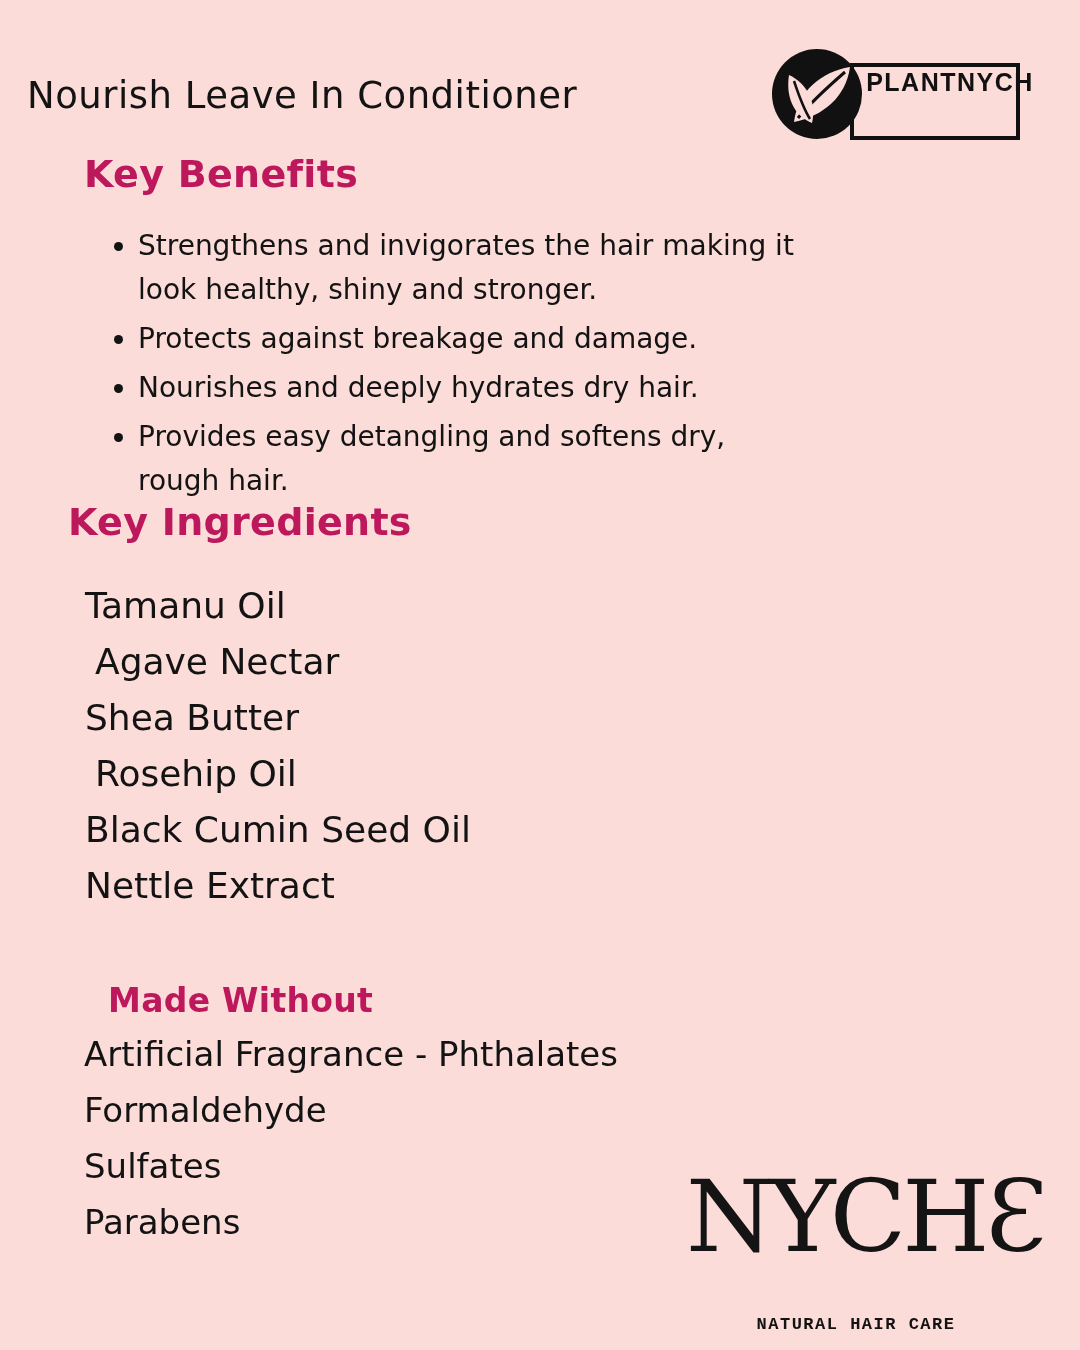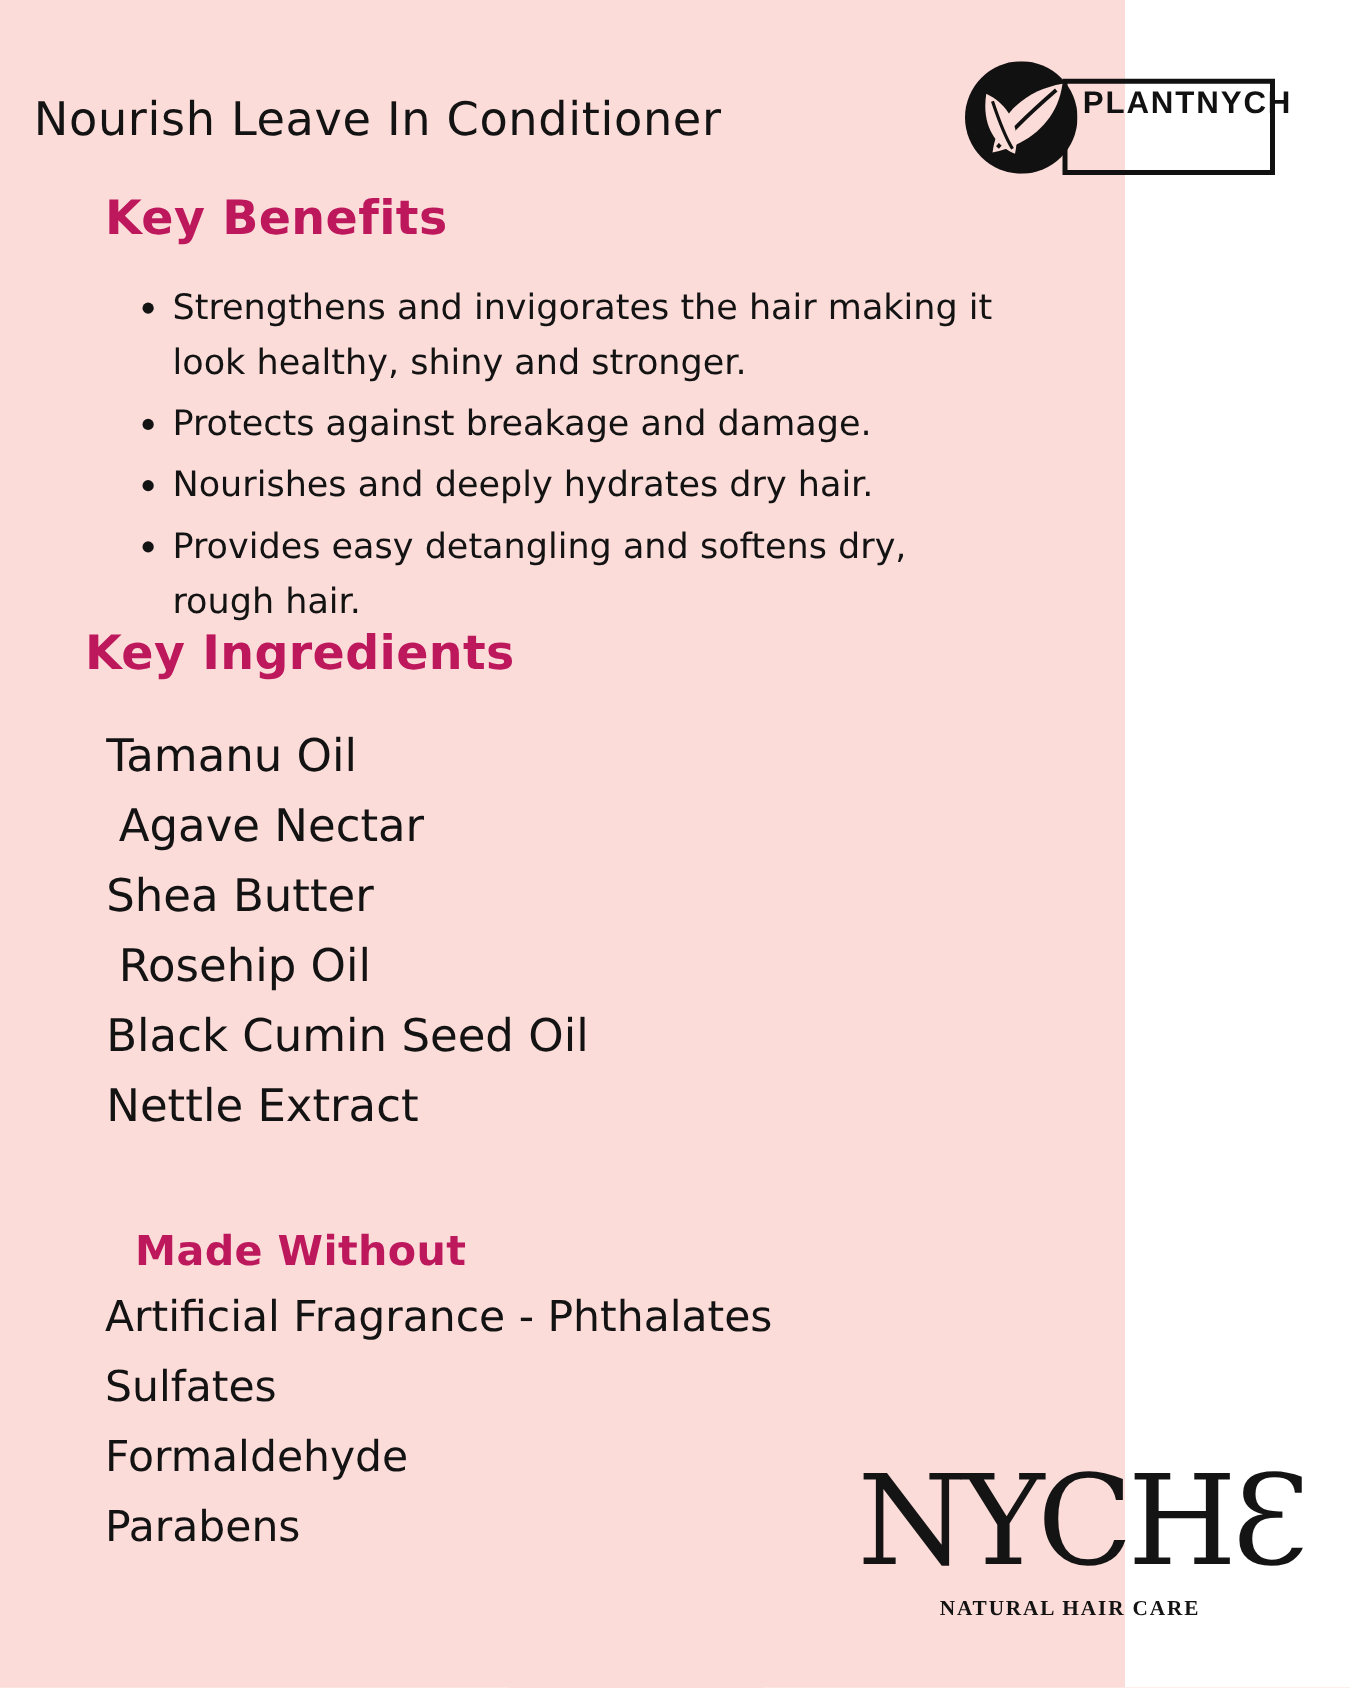--- a/index.html
+++ b/index.html
@@ -6,21 +6,21 @@
     margin: 0;
     padding: 0;
     width: 1080px;
     height: 1350px;
     overflow: hidden;
     font-family: "DejaVu Sans", sans-serif;
   }
   .canvas {
     position: absolute;
     top: 0; left: 0;
-    width: 900px;
+    width: 1080px;
     height: 1350px;
     background: #fbdcd9;
     color: #131313;
   }
   
   .page-title {
     position: absolute;
     left: 27px;
     top: 74px;
     font-size: 37px;
@@ -121,24 +121,24 @@
     font-family: "DejaVu Serif", serif;
     font-size: 100px;
     line-height: 110px;
     letter-spacing: -4px;
     color: #141414;
     white-space: nowrap;
   }
   .brand-tagline {
     position: absolute;
     left: 688px;
-    top: 1277px;
+    top: 1315px;
     width: 336px;
     text-align: center;
-    font-family: Liberation Serif, serif;
+    font-family: Liberation Mono, monospace;
     font-weight: 700;
     font-size: 17px;
     letter-spacing: 1.5px;
     color: #131313;
   }
 </style>
 </head>
 <body>
 
 <div class="canvas">
@@ -180,22 +180,22 @@
     <div class="item">Shea Butter</div>
     <div class="item indent">Rosehip Oil</div>
     <div class="item">Black Cumin Seed Oil</div>
     <div class="item">Nettle Extract</div>
   </div>
 
   <div class="section-heading" id="h-madewithout">Made Without</div>
 
   <div class="madewithout-list">
     <div class="item">Artificial Fragrance - Phthalates</div>
+    <div class="item">Formaldehyde</div>
     <div class="item">Sulfates</div>
-    <div class="item">Formaldehyde</div>
     <div class="item">Parabens</div>
   </div>
 
   <div class="brand-logo">
     <span>NYCH</span><span>Ɛ</span>
   </div>
   <div class="brand-tagline">NATURAL HAIR CARE</div>
 
 </div>
 

